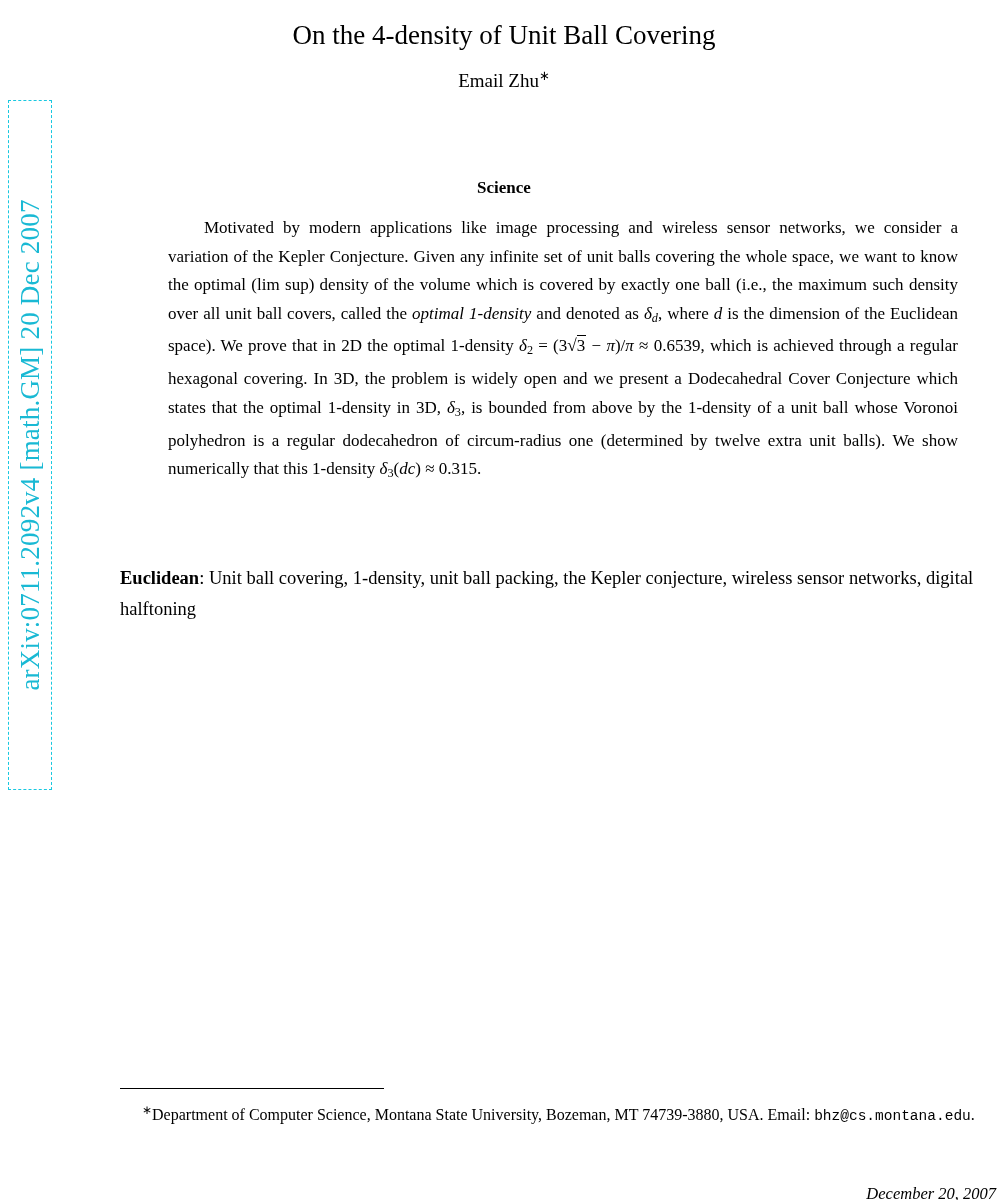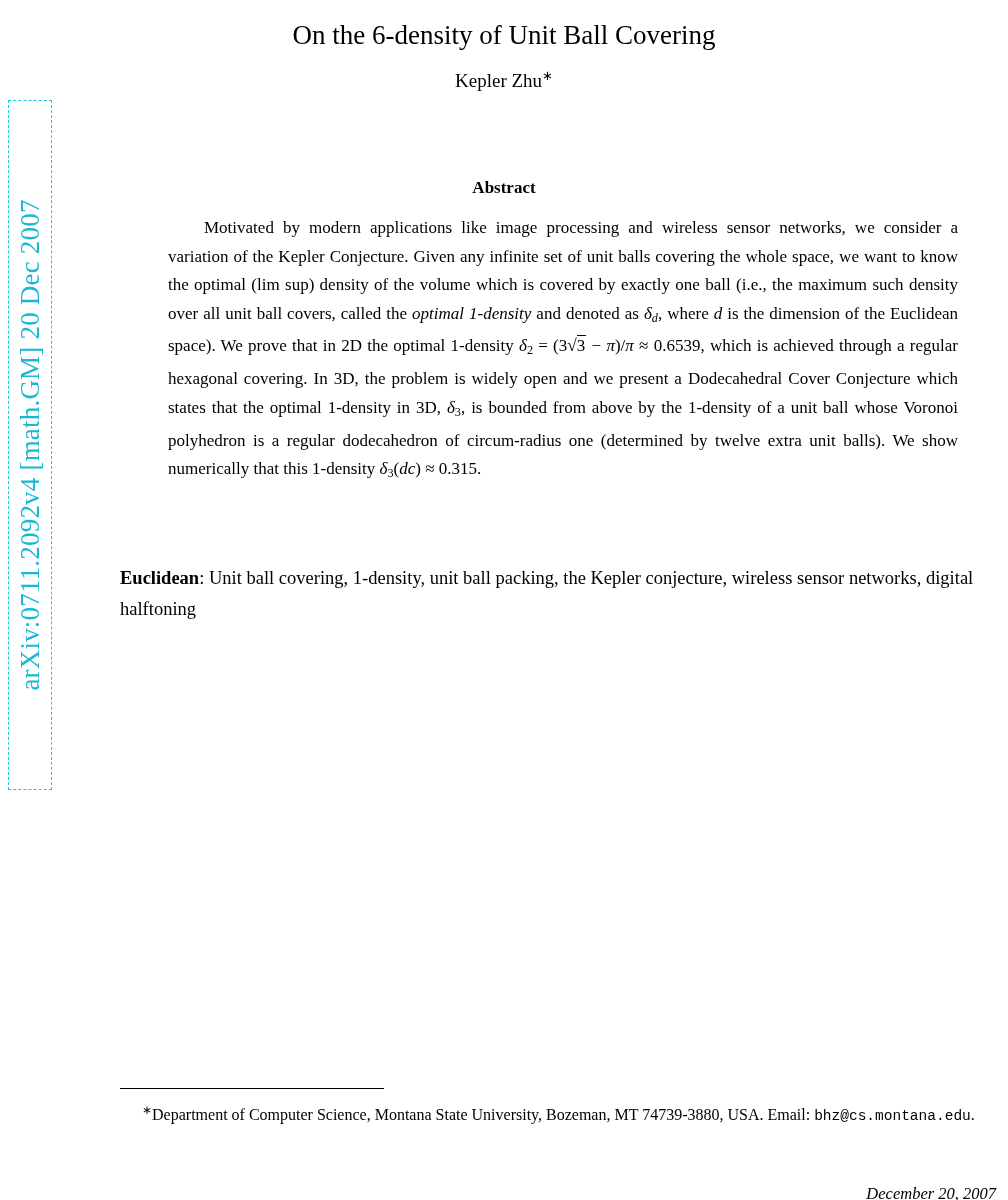--- a/index.html
+++ b/index.html
@@ -156,27 +156,27 @@
 </style>
 </head>
 <body>
 
 <div id="arxiv-stamp">
   <span class="vtext">arXiv:0711.2092v4  [math.GM]  20 Dec 2007</span>
 </div>
 
 <div id="page">
 
-  <h1 id="title">On the 6-density of Unit Ball Covering</h1>
+  <h1 id="title">On the 4-density of Unit Ball Covering</h1>
 
   <div id="author">
-    <span>Kepler Zhu</span><span class="fn-mark">∗</span>
+    <span>Email Zhu</span><span class="fn-mark">∗</span>
   </div>
 
-  <div id="abstract-heading">Abstract</div>
+  <div id="abstract-heading">Science</div>
 
   <div id="abstract-body">
     <span class="indent"></span><span>Motivated by modern applications like image processing and wireless sensor networks, we consider a variation of the Kepler Conjecture. Given any infinite set of unit balls covering the whole space, we want to know the optimal (lim sup) density of the volume which is covered by exactly one ball (i.e., the maximum such density over all unit ball covers, called the </span><span class="it">optimal 1-density</span><span> and denoted as </span><span class="math"><span class="mi">δ</span><span class="sub">d</span></span><span>, where </span><span class="mi">d</span><span> is the dimension of the Euclidean space). We prove that in 2D the optimal 1-density </span><span class="math sqrt-wrap"><span class="mi">δ</span><span class="subn">2</span> = (3<span class="rad">√</span><span class="radicand">3</span> − <span class="mi">π</span>)/<span class="mi">π</span> ≈ 0.6539</span><span>, which is achieved through a regular hexagonal covering. In 3D, the problem is widely open and we present a Dodecahedral Cover Conjecture which states that the optimal 1-density in 3D, </span><span class="math"><span class="mi">δ</span><span class="subn">3</span></span><span>, is bounded from above by the 1-density of a unit ball whose Voronoi polyhedron is a regular dodecahedron of circum-radius one (determined by twelve extra unit balls). We show numerically that this 1-density </span><span class="math"><span class="mi">δ</span><span class="subn">3</span>(<span class="mi">dc</span>)</span><span> ≈ 0.315.</span>
   </div>
 
   <div id="keywords">
     <span class="kw-label">Euclidean</span><span>: Unit ball covering, 1-density, unit ball packing, the Kepler conjecture, wireless sensor networks, digital halftoning</span>
   </div>
 
   <div id="footnote-rule"></div>

